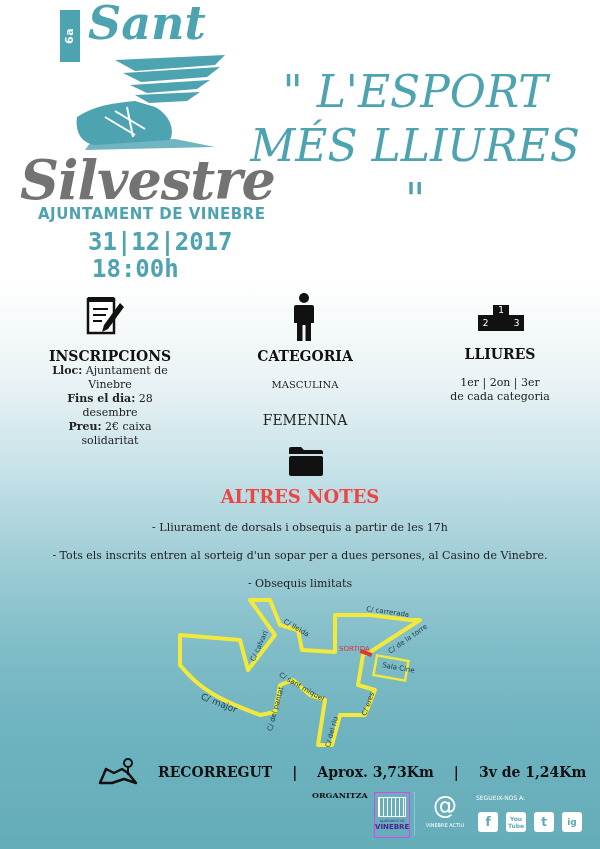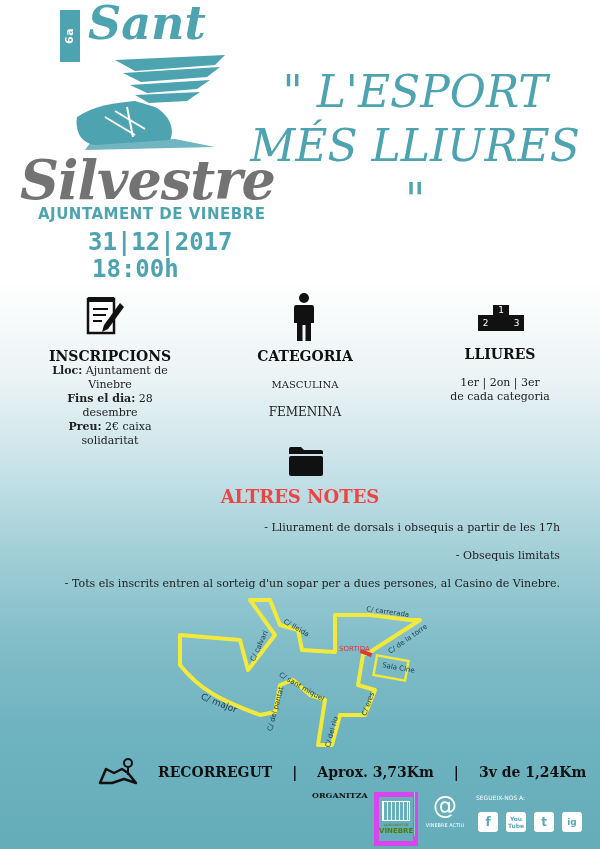--- a/index.html
+++ b/index.html
@@ -23,21 +23,21 @@
   .quote { left: 250px; top: 65px; width: 330px; text-align: center; font-family: "DejaVu Serif", serif; font-style: italic;
     font-size: 44px; line-height: 54px; color: #4ea3b1; }
 
   .col { text-align: center; }
   .col h3 { margin: 0; font-family: "DejaVu Serif", serif; font-weight: bold; font-size: 14px; color: #111; }
   .col p { margin: 0; font-size: 11px; line-height: 14px; color: #222; }
   .col b { font-weight: bold; }
 
   .notes { left: 40px; top: 486px; width: 520px; text-align: center; }
   .notes h3 { margin: 0 0 14px 0; font-size: 18px; font-weight: bold; color: #ef4444; }
-  .notes p { margin: 0 0 15px 0; font-size: 11px; color: #222; text-align: right; }
+  .notes p { margin: 0 0 15px 0; font-size: 11px; color: #222; }
 
   .map-label { font-family: "DejaVu Sans", sans-serif; font-size: 7px; color: #1e3a4a; white-space: nowrap; }
 
   .route { left: 98px; top: 757px; display: flex; align-items: center; gap: 20px; }
   .route span { font-family: "DejaVu Serif", serif; font-weight: bold; font-size: 14px; color: #111; }
 
   .org { left: 312px; top: 790px; font-size: 8px; font-weight: bold; color: #111; }
   .social-label { left: 476px; top: 794px; font-family: "DejaVu Sans", sans-serif; font-size: 6px; color: #fff; }
   .soc { width: 20px; height: 20px; border-radius: 3px; background: #fff; color: #5ca9b6;
     display: flex; align-items: center; justify-content: center; font-family: "DejaVu Sans", sans-serif; font-weight: bold; font-size: 12px; }
@@ -89,43 +89,43 @@
   <p><b>Preu:</b><span> 2€ caixa solidaritat</span></p>
 </div>
 
 <svg class="abs" style="left:293px;top:293px" width="22" height="50" viewBox="0 0 22 50">
   <circle cx="11" cy="5" r="5" fill="#111"></circle>
   <path d="M3 12 L19 12 Q21 12 21 14 L21 30 L18 30 L18 48 L12.5 48 L12.5 32 L9.5 32 L9.5 48 L4 48 L4 30 L1 30 L1 14 Q1 12 3 12 Z" fill="#111"></path>
 </svg>
 <div class="abs col" style="left:230px;top:348px;width:150px">
   <h3>CATEGORIA</h3>
   <p style="margin-top:14px;font-size:10px">MASCULINA</p>
-  <p style="margin-top:13px;font-size:12px">FEMENINA</p>
+  <p style="margin-top:21px;font-size:14px">FEMENINA</p>
 </div>
 
 <div class="abs" style="left:478px;top:305px;width:46px;height:26px">
   <div class="abs" style="left:15px;top:0;width:16px;height:26px;background:#111;color:#fff;font-size:9px;text-align:center;font-family:'DejaVu Sans',sans-serif">1</div>
   <div class="abs" style="left:0;top:10px;width:15px;height:16px;background:#111;color:#fff;font-size:9px;text-align:center;line-height:16px;font-family:'DejaVu Sans',sans-serif">2</div>
   <div class="abs" style="left:31px;top:10px;width:15px;height:16px;background:#111;color:#fff;font-size:9px;text-align:center;line-height:16px;font-family:'DejaVu Sans',sans-serif">3</div>
 </div>
 <div class="abs col" style="left:430px;top:346px;width:140px">
   <h3>LLIURES</h3>
   <p style="margin-top:14px">1er | 2on | 3er</p>
   <p>de cada categoria</p>
 </div>
 
 <svg class="abs" style="left:287px;top:445px" width="38" height="32" viewBox="0 0 38 32">
   <path d="M2 4 Q2 2 4 2 L14 2 L17 5 L34 5 Q36 5 36 7 L36 9 L2 9 Z" fill="#111"></path>
   <rect x="2" y="11" width="34" height="20" rx="2" fill="#111"></rect>
 </svg>
 <div class="abs notes">
   <h3>ALTRES NOTES</h3>
   <p>- Lliurament de dorsals i obsequis a partir de les 17h</p>
+  <p>- Tots els inscrits entren al sorteig d'un sopar per a dues persones, al Casino de Vinebre.</p>
   <p>- Obsequis limitats</p>
-  <p>- Tots els inscrits entren al sorteig d'un sopar per a dues persones, al Casino de Vinebre.</p>
 </div>
 
 <svg class="abs" style="left:170px;top:590px" width="260" height="170" viewBox="0 0 260 170">
   <path d="M10 45 L70 50 L78 80 L105 45 L80 10 L100 10 L110 35 L128 40 L132 60 L165 62 L165 25 L200 25 L240 30 L250 30 L200 62 L193 65 L188 95 L205 100 L195 125 L170 125 L162 155 L148 155 L155 110 L140 105 L123 90 L110 95 L105 122 L90 125 C50 110 30 100 10 75 Z" fill="none" stroke="#f2e93a" stroke-width="4" stroke-linejoin="round"></path>
   <rect x="205" y="68" width="32" height="20" fill="none" stroke="#f2e93a" stroke-width="2.5" transform="rotate(10 221 78)"></rect>
   <rect x="190" y="61" width="12" height="4" fill="#d9363e" transform="rotate(20 196 63)"></rect>
 </svg>
 <div class="abs map-label" style="left:196px;top:602px;color:#d9363e;font-size:7px;left:339px;top:645px">SORTIDA</div>
 <div class="abs map-label" style="left:366px;top:608px;transform:rotate(8deg)">C/ carrerada</div>
 <div class="abs map-label" style="left:282px;top:624px;transform:rotate(30deg)">C/ lleida</div>
@@ -145,21 +145,21 @@
     <path d="M30 10 L30 18" stroke="#111" stroke-width="2"></path>
   </svg>
   <span>RECORREGUT</span>
   <span>|</span>
   <span>Aprox. 3,73Km</span>
   <span>|</span>
   <span>3v de 1,24Km</span>
 </div>
 
 <div class="abs org">ORGANITZA</div>
-<div class="abs" style="left:374px;top:792px;width:34px;height:44px;border:5px solid #d946ef;text-align:center;color:#4d7c0f;font-family:'DejaVu Sans',sans-serif">
+<div class="abs" style="left:374px;top:792px;width:34px;height:44px;border:1px solid #d946ef;text-align:center;color:#4c1d95;font-family:'DejaVu Sans',sans-serif">
   <div style="margin:4px auto 2px;width:26px;height:18px;border:1px solid #fff;background:repeating-linear-gradient(90deg,#fff 0 1px,transparent 1px 4px)"></div>
   <div style="font-size:3px">AJUNTAMENT DE</div>
   <div style="font-size:7px;font-weight:bold">VINEBRE</div>
 </div>
 <div class="abs" style="left:414px;top:792px;width:1px;height:44px;background:#8cc6d0"></div>
 <div class="abs" style="left:420px;top:790px;width:50px;text-align:center;color:#fff;font-family:'DejaVu Sans',sans-serif">
   <div style="font-size:24px;line-height:32px">@</div>
   <div style="font-size:5px">VINEBRE ACTIU</div>
 </div>
 <div class="abs social-label">SEGUEIX-NOS A:</div>

